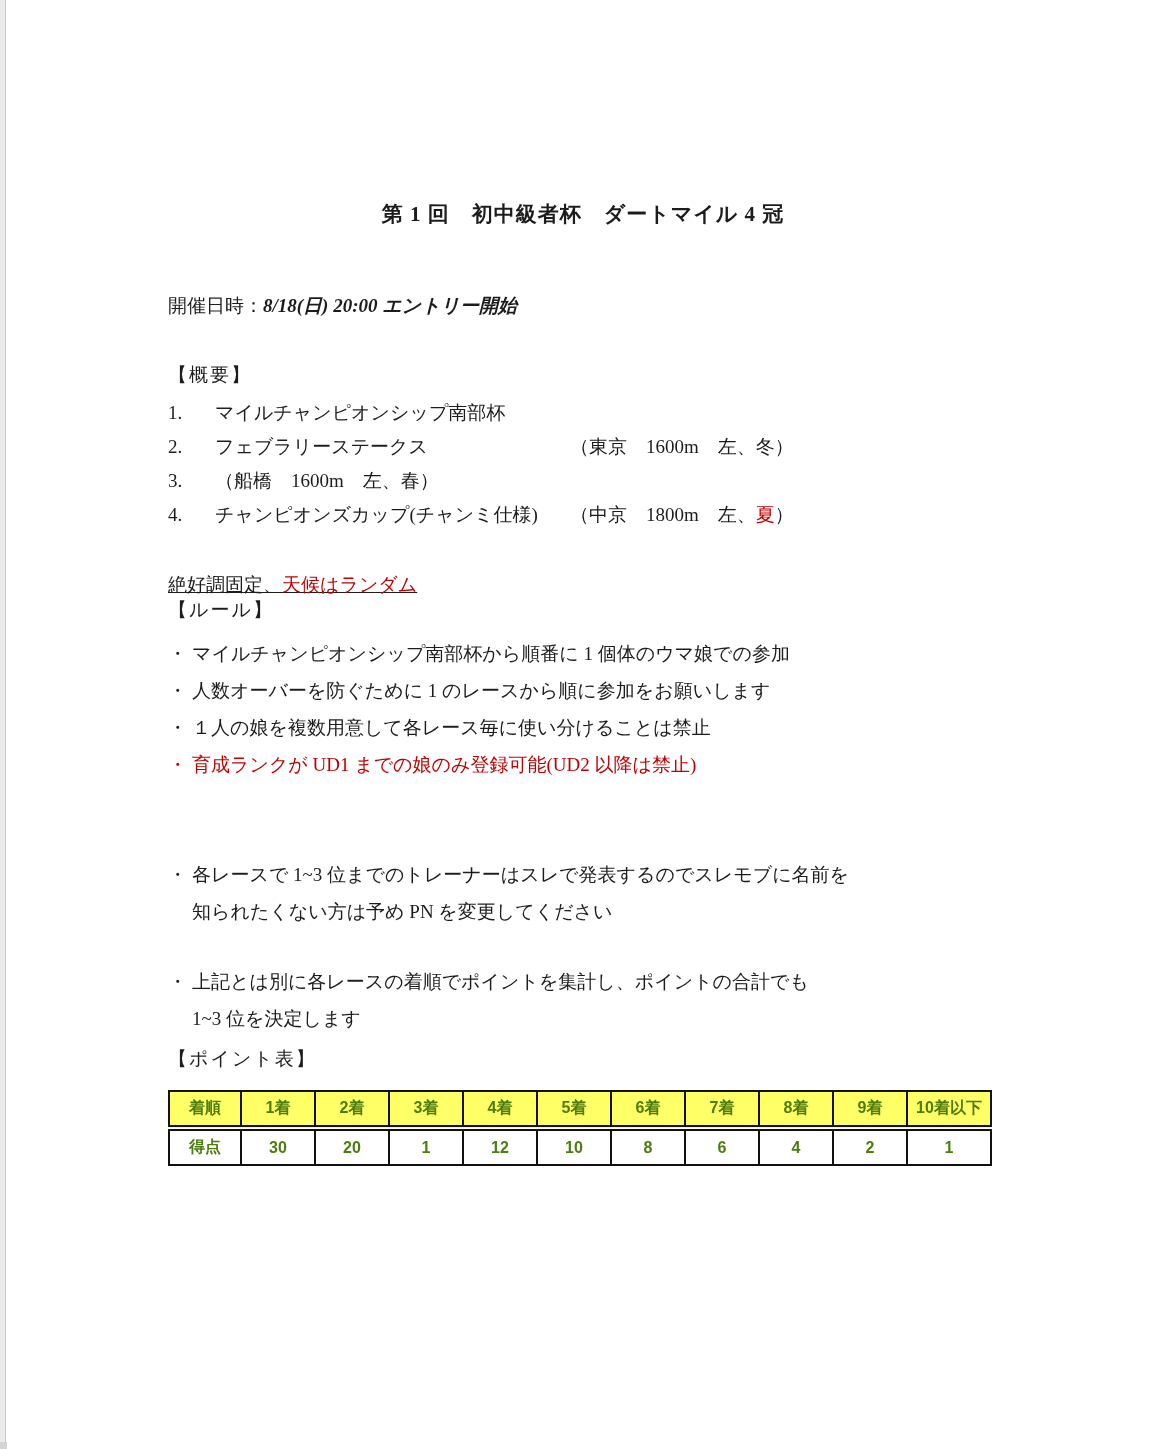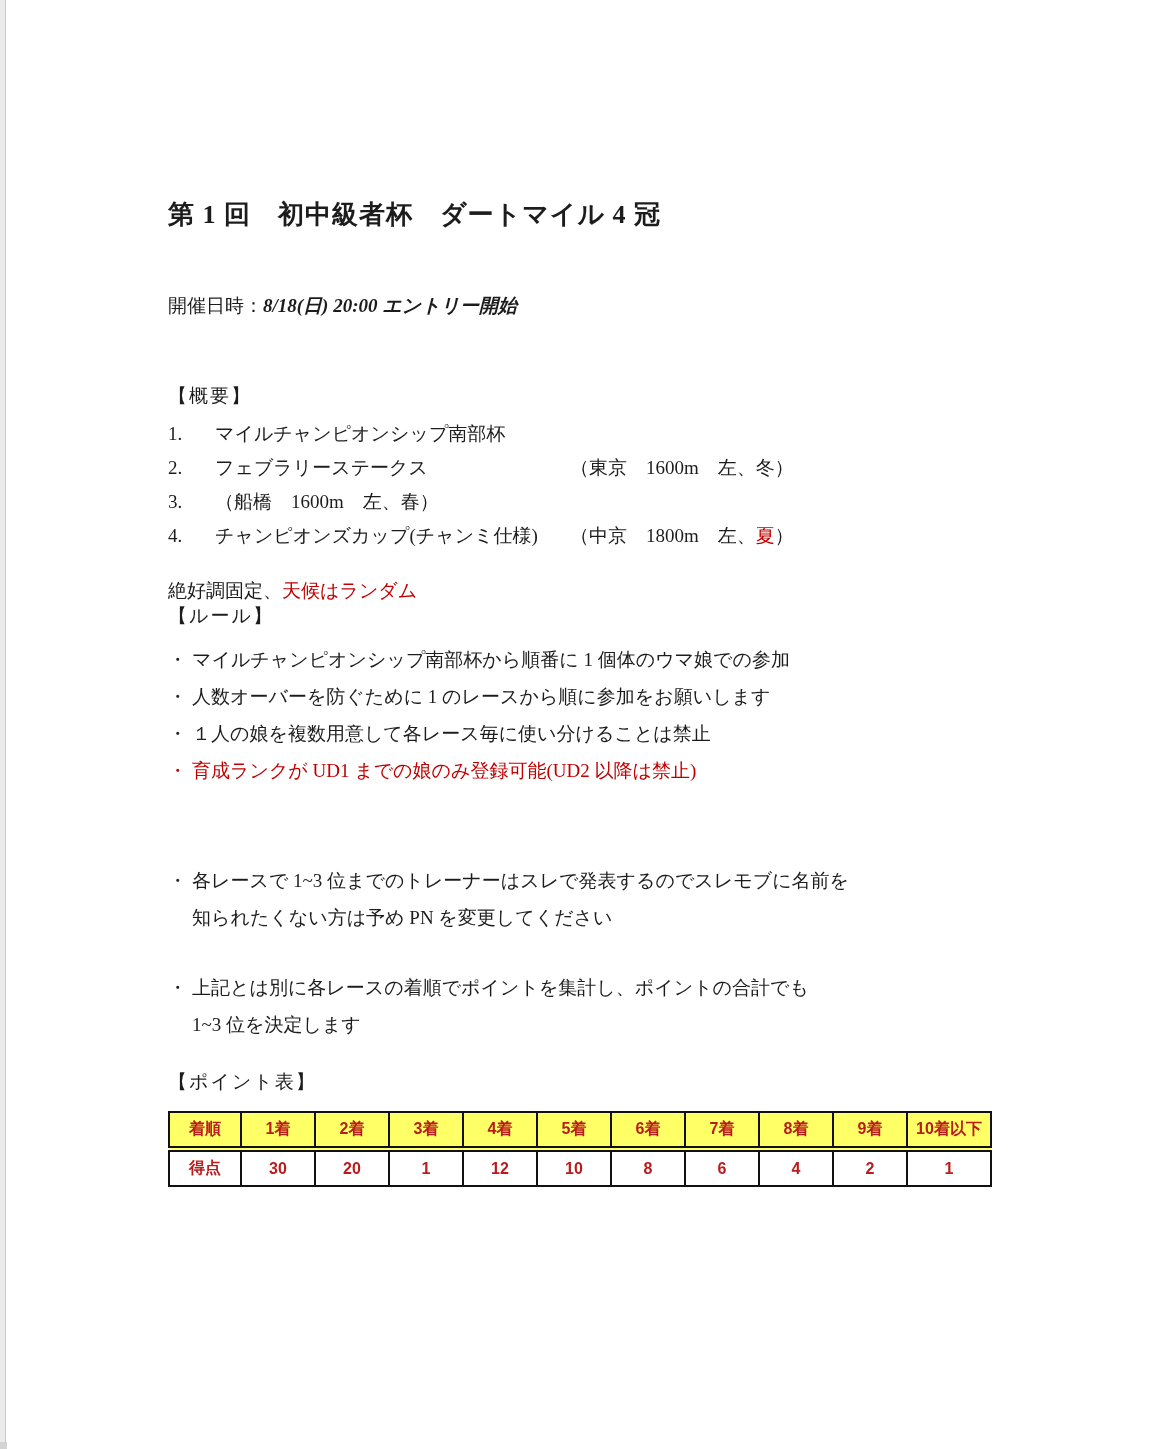--- a/index.html
+++ b/index.html
@@ -18,50 +18,51 @@
   .left-edge-foot {
     position:absolute; left:0; bottom:0; width:7px; height:7px;
     background:#d4d4d4;
   }
   .doc {
     position:absolute; left:168px; top:0; width:830px;
     font-size:19px;
   }
   .title {
     margin-top:201px;
-    font-size:26px; font-weight:bold; line-height:27px;
+    font-size:21px; font-weight:bold; line-height:27px;
     letter-spacing:1px;
+    text-align:center;
   }
   .datetime { margin-top:65px; line-height:25px; }
   .datetime .bold { font-weight:bold;font-style:italic; }
   .section-heading { line-height:25px; letter-spacing:2px; }
-  .h-overview { margin-top:65px; }
+  .h-overview { margin-top:44px; }
   .race-list { margin-top:9px; }
   .race-row { display:flex; line-height:34px; }
   .race-num { width:47px; flex:0 0 47px; }
   .race-name { width:355px; flex:0 0 355px; }
   .race-track { white-space:nowrap; }
-  .condition { margin-top:25px; line-height:25px; }
+  .condition { margin-top:40px; line-height:25px;text-decoration:underline; }
   .red { color:#c00000; }
   .h-rules { }
   .rules-list { margin-top:13px; }
   .rule-row { display:flex; line-height:37px; }
   .bullet { width:24px; flex:0 0 24px; }
   .rule-text { flex:1; }
   .note1 { margin-top:73px; }
   .note2 { margin-top:33px; }
   .note-row { display:flex; line-height:37px; }
-  .h-points { margin-top:26px; }
+  .h-points { margin-top:11px;font-family:Liberation Mono, monospace; }
   .points-table {
     margin-top:17px;
     border-collapse:collapse;
     table-layout:fixed;
     width:822px;
     font-family:"Liberation Sans","DejaVu Sans",sans-serif;
-    font-size:16px; font-weight:bold; color:#b91c1c;border-radius:26px;
+    font-size:16px; font-weight:bold; color:#4d7c0f;border-radius:26px;
   }
   .points-table th, .points-table td {
     border:2px solid #111;
     height:37px;
     text-align:center; vertical-align:middle;
     padding:0 1px;
   }
   .points-table th {
     background:#ffff66;
     border-bottom:6px double #111;

